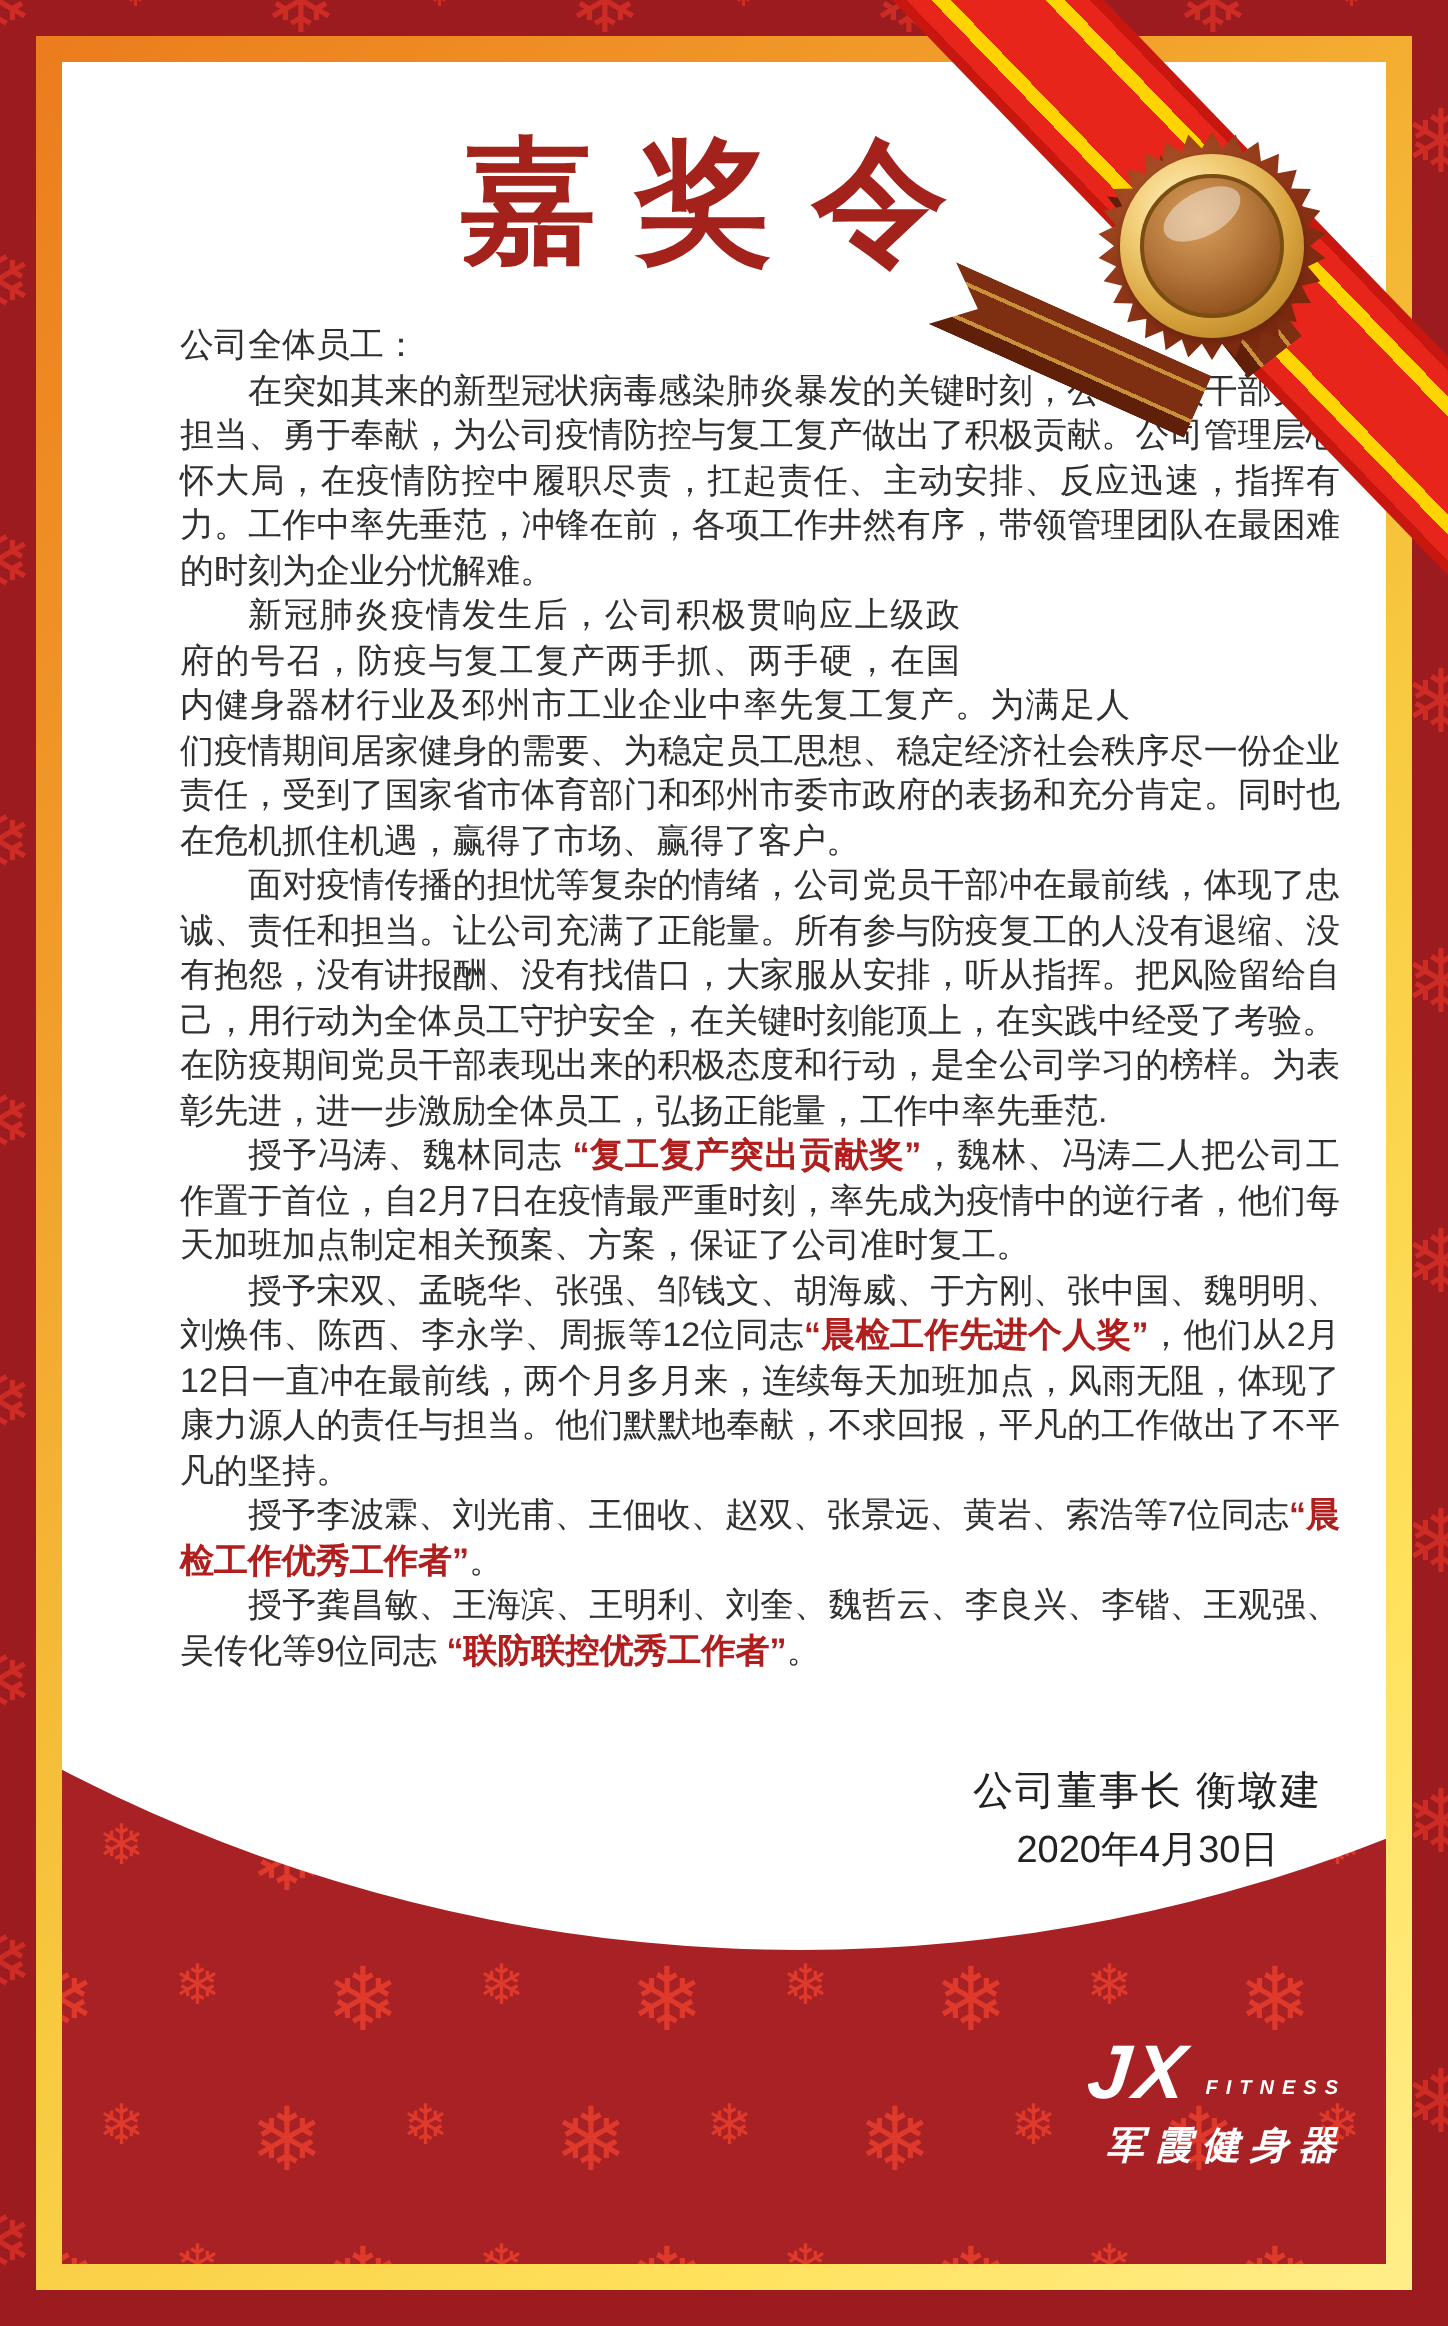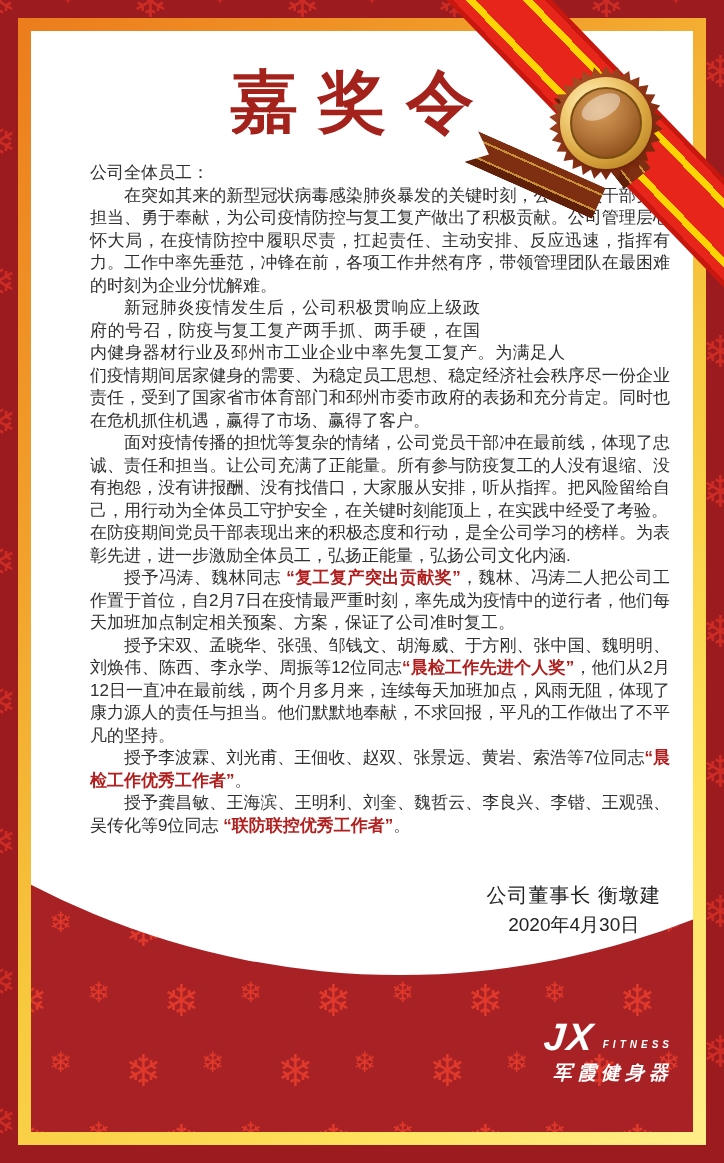--- a/index.html
+++ b/index.html
@@ -274,21 +274,21 @@
   <div class="frame">
     <div class="content">
 
       <h1 class="title">嘉奖令</h1>
 
       <div class="body-text">
         <p>公司全体员工：</p>
         <p class="indent">在突如其来的新型冠状病毒感染肺炎暴发的关键时刻，公司党员干部勇于担当、勇于奉献，为公司疫情防控与复工复产做出了积极贡献。公司管理层心怀大局，在疫情防控中履职尽责，扛起责任、主动安排、反应迅速，指挥有力。工作中率先垂范，冲锋在前，各项工作井然有序，带领管理团队在最困难的时刻为企业分忧解难。</p>
         <p class="indent"><span class="sp1"></span><span class="sp2"></span><span>新冠肺炎疫情发生后，公司积极贯响应上级政府的号召，防疫与复工复产两手抓、两手硬，在国内健身器材行业及邳州市工业企业中率先复工复产。为满足人们疫情期间居家健身的需要、为稳定员工思想、稳定经济社会秩序尽一份企业责任，受到了国家省市体育部门和邳州市委市政府的表扬和充分肯定。同时也在危机抓住机遇，赢得了市场、赢得了客户。</span></p>
         <p class="indent">面对疫情传播的担忧等复杂的情绪，公司党员干部冲在最前线，体现了忠诚、责任和担当。让公司充满了正能量。所有参与防疫复工的人没有退缩、没有抱怨，没有讲报酬、没有找借口，大家服从安排，听从指挥。把风险留给自己，用行动为全体员工守护安全，在关键时刻能顶上，在实践中经受了考验。</p>
-        <p>在防疫期间党员干部表现出来的积极态度和行动，是全公司学习的榜样。为表彰先进，进一步激励全体员工，弘扬正能量，弘扬公司文化内涵.</p>
+        <p>在防疫期间党员干部表现出来的积极态度和行动，是全公司学习的榜样。为表彰先进，进一步激励全体员工，弘扬正能量，工作中率先垂范.</p>
         <p class="indent"><span>授予冯涛、魏林同志 </span><span class="award">“复工复产突出贡献奖”</span><span>，魏林、冯涛二人把公司工作置于首位，自2月7日在疫情最严重时刻，率先成为疫情中的逆行者，他们每天加班加点制定相关预案、方案，保证了公司准时复工。</span></p>
         <p class="indent"><span>授予宋双、孟晓华、张强、邹钱文、胡海威、于方刚、张中国、魏明明、刘焕伟、陈西、李永学、周振等12位同志</span><span class="award">“晨检工作先进个人奖”</span><span>，他们从2月12日一直冲在最前线，两个月多月来，连续每天加班加点，风雨无阻，体现了康力源人的责任与担当。他们默默地奉献，不求回报，平凡的工作做出了不平凡的坚持。</span></p>
         <p class="indent"><span>授予李波霖、刘光甫、王佃收、赵双、张景远、黄岩、索浩等7位同志</span><span class="award">“晨检工作优秀工作者”</span><span>。</span></p>
         <p class="indent"><span>授予龚昌敏、王海滨、王明利、刘奎、魏哲云、李良兴、李锴、王观强、吴传化等9位同志 </span><span class="award">“联防联控优秀工作者”</span><span>。</span></p>
       </div>
 
       <div class="bottom-red">
         <div class="snow snow-inner">
             <span class="flake" style="left: -20px; top: -20px; font-size: 44px;">❄</span>
             <span class="flake" style="left: 56px; top: -20px; font-size: 28px;">❄</span>

